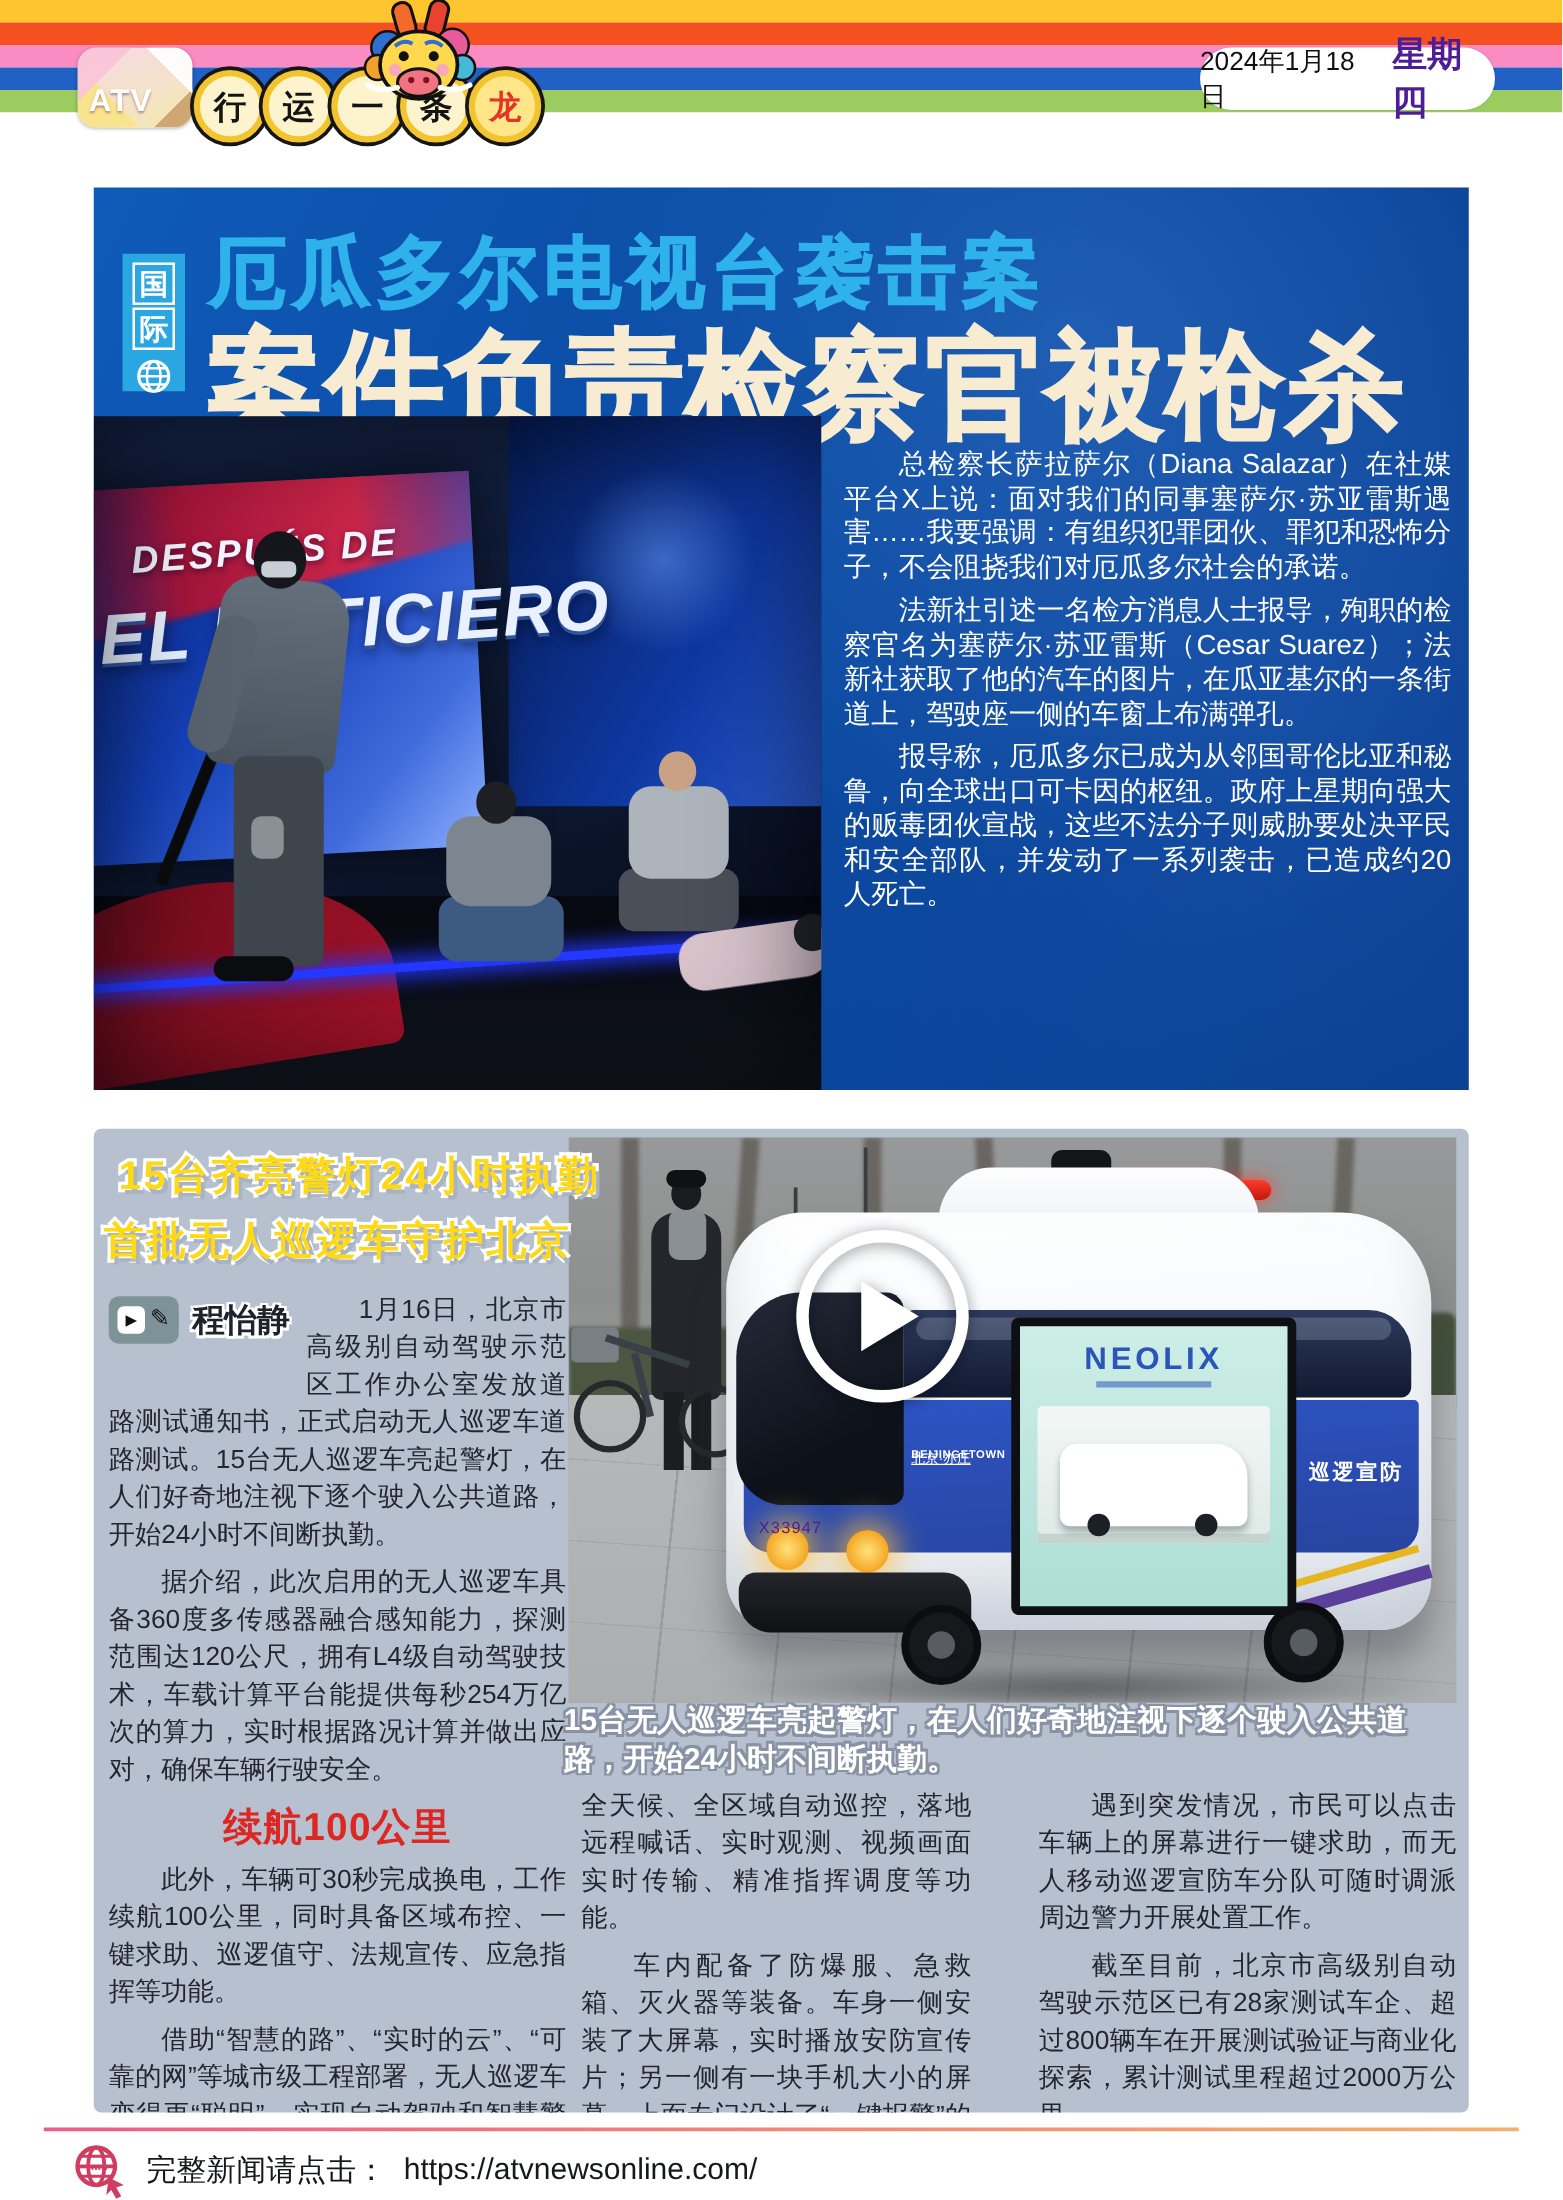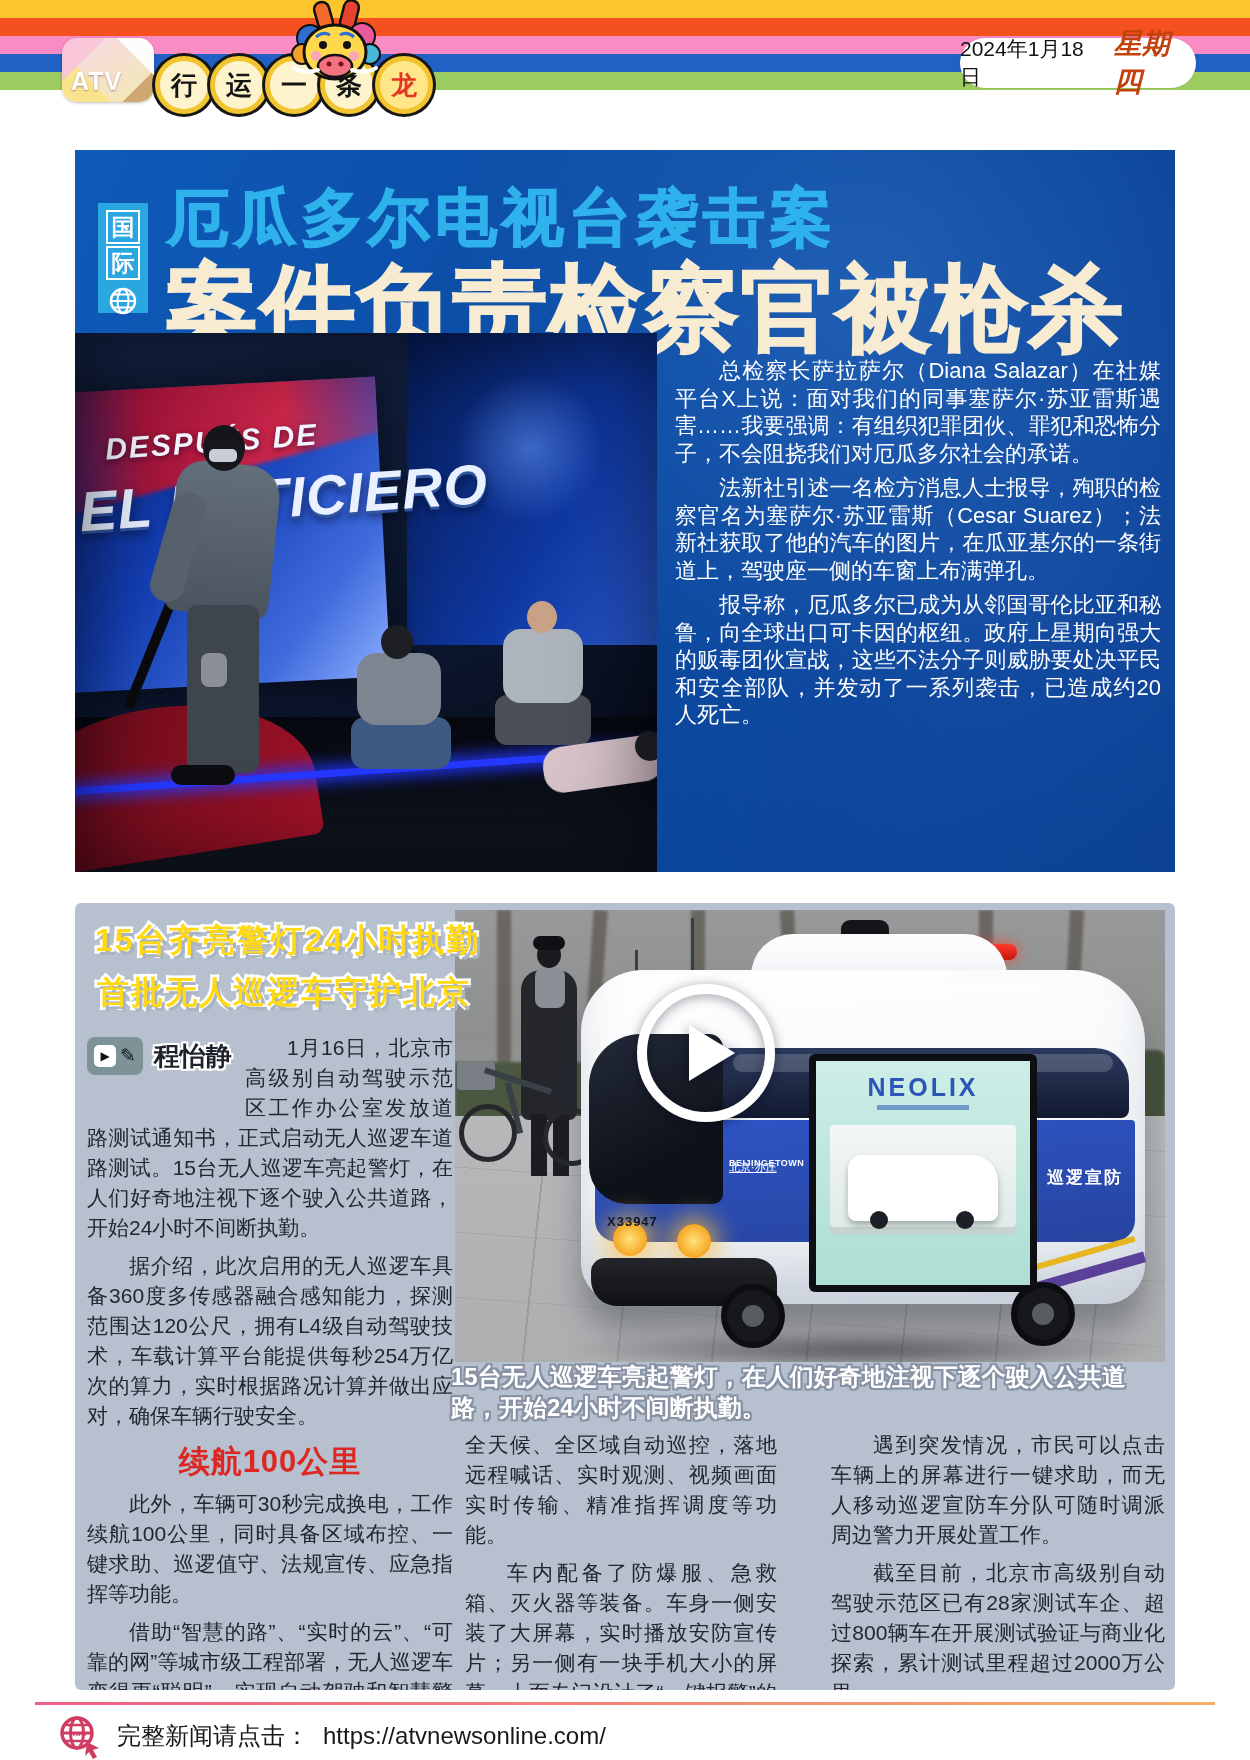--- a/index.html
+++ b/index.html
@@ -28,21 +28,21 @@
     box-shadow:0 0 0 3px #161616;display:flex;align-items:center;justify-content:center;
     font-size:26px;font-weight:900;color:#141414;margin-left:-3px;}
   .bc.red{color:#e43327;background:#ffe789;}
 
   .dragon{position:absolute;left:276px;top:0px;}
 
   .date-pill{position:absolute;left:960px;top:38px;width:236px;height:50px;background:#fff;
     border-radius:27px;display:flex;align-items:center;justify-content:center;gap:12px;
     box-shadow:0 0 0 1px rgba(0,0,0,.05);}
   .date-pill .d1{font-size:21px;color:#111;}
-  .date-pill .d2{font-size:28px;font-weight:900;color:#c2410c;font-style:italic;}
+  .date-pill .d2{font-size:28px;font-weight:900;color:#4c1d95;}
 
   
   .a1{position:absolute;left:75px;top:150px;width:1100px;height:722px;overflow:hidden;
     background:
       radial-gradient(circle at 72% 18%,rgba(80,150,230,.28),transparent 42%),
       radial-gradient(circle at 88% 62%,rgba(45,100,190,.30),transparent 46%),
       linear-gradient(115deg,#0f5ab8,#0a4aa2 45%,#073c8e);}
   .a1-badge{position:absolute;left:23px;top:53px;width:50px;height:110px;background:#2aa6e0;
     text-align:center;padding-top:5px;box-sizing:border-box;}
   .a1-badge .bch{width:34px;height:34px;border:2px solid #fff;box-sizing:border-box;margin:2px auto 0;
@@ -97,21 +97,21 @@
   .fb-legs{left:420px;top:362px;width:96px;height:50px;background:#4a4f58;border-radius:12px;}
   .fc-body{left:468px;top:408px;width:120px;height:46px;background:#d8c3cb;border-radius:20px;transform:rotate(-8deg);}
   .fc-head{left:560px;top:398px;width:30px;height:30px;background:#22242a;border-radius:50%;}
   .p1-vig{left:0;top:0;width:100%;height:100%;box-shadow:inset 0 0 90px rgba(0,0,5,.65);}
 
   
   .a2{position:absolute;left:75px;top:903px;width:1100px;height:787px;background:#b6c0cf;border-radius:6px;overflow:hidden;}
   .a2-h{position:absolute;z-index:6;font-size:32px;font-weight:900;color:#ffd913;letter-spacing:2px;
     -webkit-text-stroke:5px #ffffff;paint-order:stroke fill;text-shadow:3px 4px 0 #a9b3c2;white-space:nowrap;}
   .a2-h1{left:20px;top:16px;}
-  .a2-h2{left:22px;top:68px;}
+  .a2-h2{left:8px;top:68px;}
   .a2-col{position:absolute;color:#23262e;font-size:21px;line-height:30px;text-align:justify;z-index:5;}
   .a2-col p{margin:0 0 8px;text-indent:2em;}
   .a2-col p.noind{text-indent:0;}
   .a2-left{left:12px;top:130px;width:366px;}
   .byline{float:left;width:158px;height:64px;padding-top:4px;}
   .chip{display:inline-flex;align-items:center;gap:4px;background:#7d9397;border-radius:8px;padding:4px 7px;vertical-align:middle;}
   .chip-play{display:inline-block;width:22px;height:22px;background:#fff;border-radius:5px;color:#111;
     font-size:12px;line-height:22px;text-align:center;}
   .chip-pen{color:#101216;font-size:19px;}
   .byline-name{font-size:26px;font-weight:900;color:#1e222b;margin-left:5px;vertical-align:middle;
@@ -158,21 +158,21 @@
   .v-roof{left:178px;top:12px;width:256px;height:62px;background:linear-gradient(#fdfdfe,#eef1f5);border-radius:42px 42px 0 0;}
   .v-body{left:8px;top:48px;width:564px;height:334px;background:linear-gradient(175deg,#ffffff 0%,#f2f5f8 60%,#dde3ea);
     border-radius:62px 72px 40px 42px;box-shadow:inset 0 -32px 42px rgba(160,170,185,.35),0 26px 30px rgba(40,45,55,.35);}
   .v-blueband{left:22px;top:198px;width:540px;height:122px;background:linear-gradient(175deg,#2e55c6,#27449f);
     border-radius:4px 4px 22px 22px;}
   .v-winband{left:150px;top:126px;width:406px;height:70px;background:linear-gradient(#2c3a5e,#121a30);
     border-radius:8px 34px 8px 8px;}
   .v-gloss{left:160px;top:132px;width:380px;height:18px;background:rgba(255,255,255,.18);border-radius:9px;}
   .v-windshield{left:16px;top:112px;width:134px;height:170px;background:linear-gradient(155deg,#232a38,#0d1119 70%);
     border-radius:52px 14px 10px 38px;}
-  .v-code{left:34px;top:292px;color:#0f172a;font-size:13px;font-weight:bold;letter-spacing:1px;z-index:3;}
+  .v-code{left:34px;top:292px;color:#4c1d95;font-size:13px;font-weight:normal;letter-spacing:1px;z-index:3;}
   .v-town{left:156px;top:236px;width:80px;text-align:center;color:#fff;z-index:3;}
   .v-town .tn1{font-size:11px;line-height:18px;text-decoration:underline;}
   .v-town .tn2{font-size:9px;font-weight:bold;letter-spacing:.5px;}
   .v-patrol{left:474px;top:244px;color:#fff;font-size:17px;font-weight:bold;letter-spacing:2px;z-index:3;}
   .v-screen{left:236px;top:132px;width:228px;height:238px;background:#0d0f12;border-radius:6px;padding:7px;box-sizing:border-box;z-index:2;}
   .v-screen-in{position:relative;width:100%;height:100%;background:linear-gradient(#cdeee6,#aeded4);overflow:hidden;}
   .vs-brand{position:absolute;left:0;top:12px;width:100%;text-align:center;color:#2b55b8;font-weight:900;
     font-size:25px;letter-spacing:3px;}
   .vs-sub{position:absolute;left:50%;top:44px;width:92px;height:5px;margin-left:-46px;background:#2b55b8;opacity:.55;}
   .vs-garage{position:absolute;left:14px;top:64px;width:186px;height:110px;background:linear-gradient(#f2f7f5,#dfe9e5);

